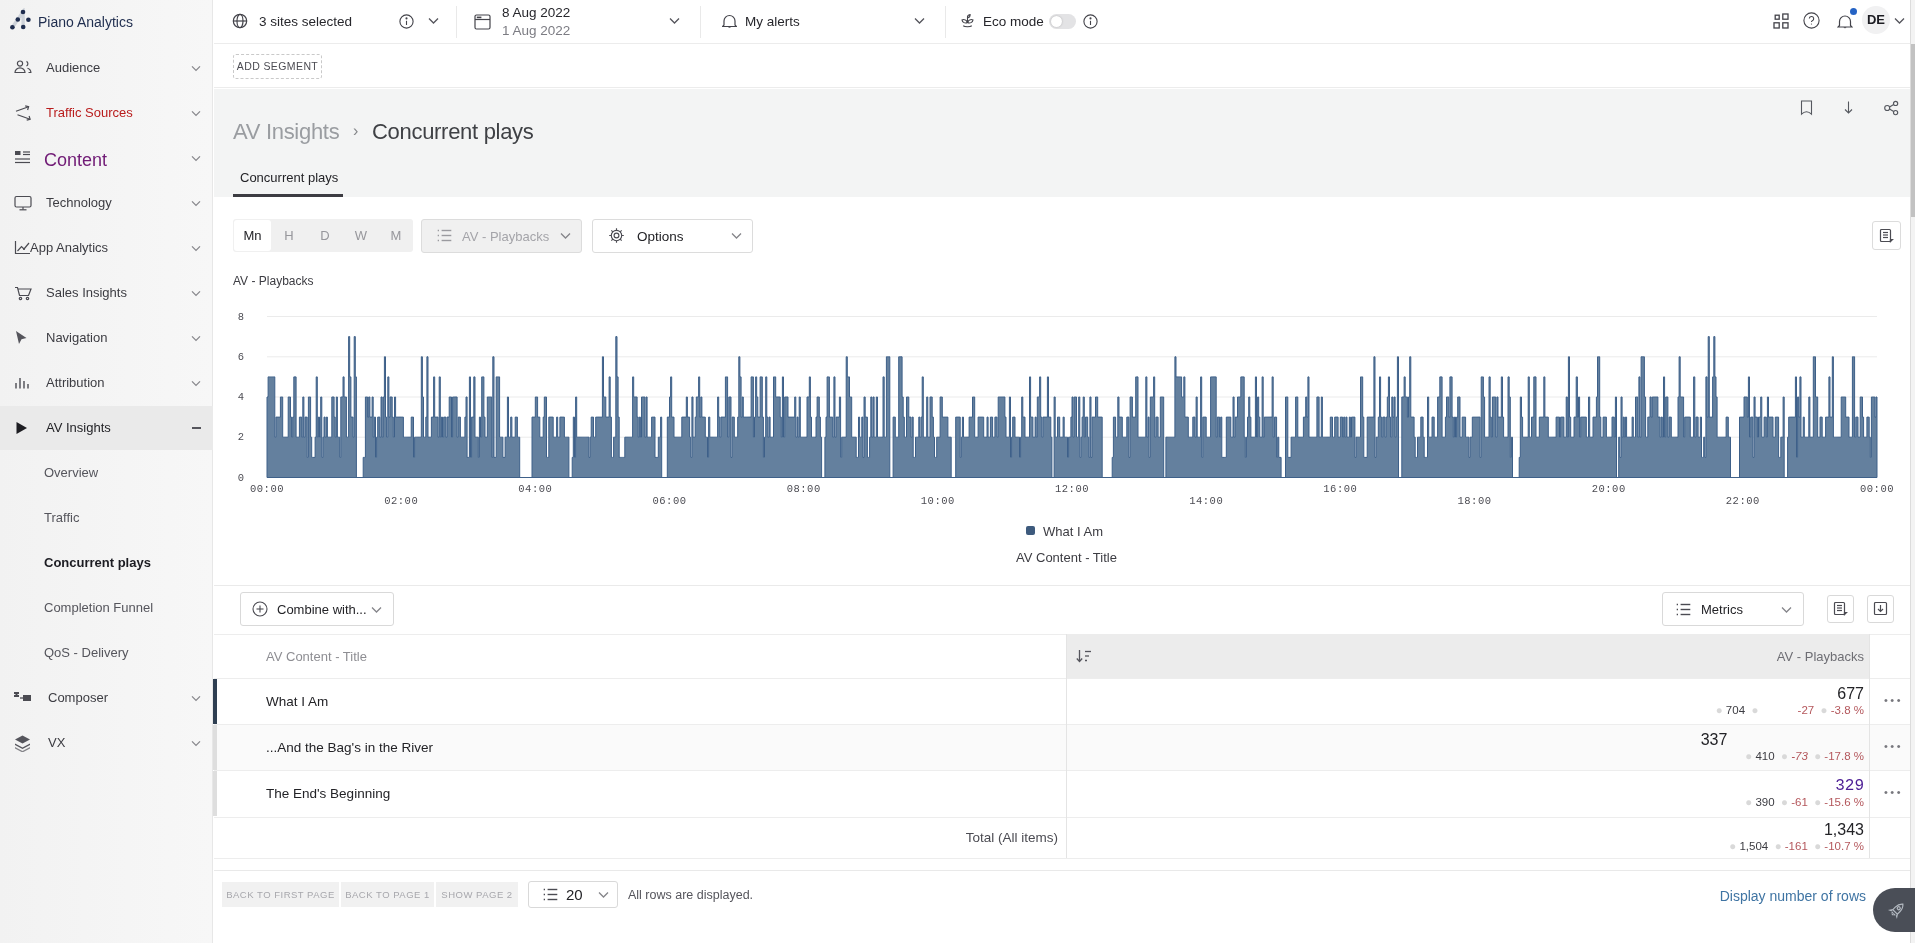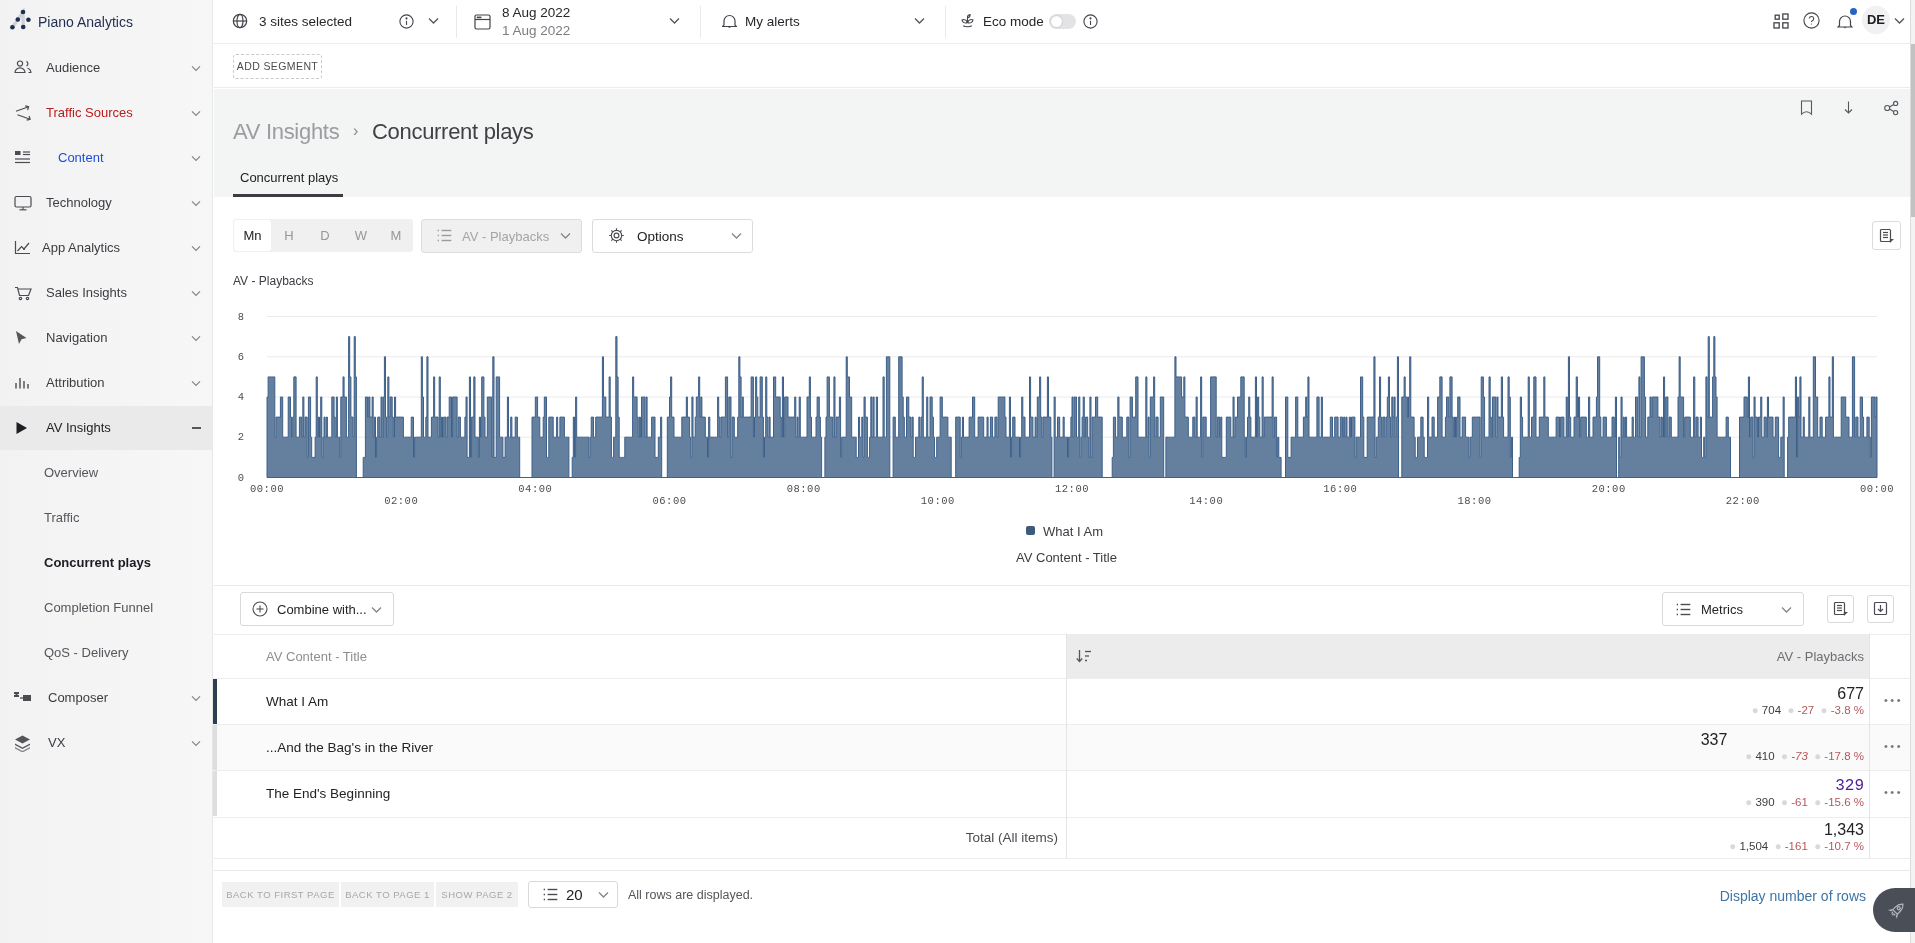--- a/index.html
+++ b/index.html
@@ -43,21 +43,21 @@
   </div>
 <div class="abs" style="left:14px;top:150px;">
     <svg width="17" height="14" viewBox="0 0 17 14" fill="none" stroke="#4b4b52" stroke-width="1.2">
       <rect x="1" y="1" width="5.5" height="4" fill="#4b4b52" stroke="none"></rect>
       <line x1="9" y1="2" x2="16" y2="2"></line>
       <line x1="9" y1="4.5" x2="16" y2="4.5"></line>
       <line x1="1" y1="9" x2="16" y2="9"></line>
       <line x1="1" y1="12.5" x2="16" y2="12.5"></line>
     </svg>
   </div>
-<div class="abs" style="left:58px;top:150px;font-size:13px;color:#1d4ed8;">Content</div>
+<div class="abs" style="left:44px;top:150px;font-size:18px;color:#701a75;">Content</div>
 <div class="abs" style="left:191px;top:155px;">
     <svg width="10" height="7" viewBox="0 0 10 7" fill="none" stroke="#85858a" stroke-width="1.2">
       <polyline points="1,1.3 5,5.3 9,1.3"></polyline>
     </svg>
   </div>
 <div class="abs" style="left:14px;top:195px;">
     <svg width="18" height="16" viewBox="0 0 18 16" fill="none" stroke="#4b4b52" stroke-width="1.2">
       <rect x="1" y="1.5" width="16" height="10.5" rx="1.5"></rect>
       <line x1="9" y1="12" x2="9" y2="14.5"></line>
       <line x1="5.5" y1="14.8" x2="12.5" y2="14.8"></line>
@@ -69,21 +69,21 @@
       <polyline points="1,1.3 5,5.3 9,1.3"></polyline>
     </svg>
   </div>
 <div class="abs" style="left:14px;top:240px;">
     <svg width="17" height="15" viewBox="0 0 17 15" fill="none" stroke="#4b4b52" stroke-width="1.2">
       <path d="M1.5 1 L1.5 13.5 L16 13.5"></path>
       <path d="M3.5 11 L7.5 6.5 L10 9 L15 3"></path>
       <circle cx="10" cy="9" r="1" fill="#4b4b52" stroke="none"></circle>
     </svg>
   </div>
-<div class="abs" style="left:42px;top:240px;font-size:13px;color:#3c3c42;">App Analytics</div>
+<div class="abs" style="left:30px;top:240px;font-size:13px;color:#3c3c42;">App Analytics</div>
 <div class="abs" style="left:191px;top:245px;">
     <svg width="10" height="7" viewBox="0 0 10 7" fill="none" stroke="#85858a" stroke-width="1.2">
       <polyline points="1,1.3 5,5.3 9,1.3"></polyline>
     </svg>
   </div>
 <div class="abs" style="left:14px;top:285px;">
     <svg width="18" height="16" viewBox="0 0 18 16" fill="none" stroke="#4b4b52" stroke-width="1.2">
       <path d="M1 2.5 L3.5 2.5 L5.5 10.5 L14.5 10.5 L17 4 L4 4"></path>
       <circle cx="6.5" cy="13.5" r="1.2"></circle>
       <circle cx="13.5" cy="13.5" r="1.2"></circle>
@@ -469,21 +469,21 @@
 
 <div class="abs" style="left:213px;top:679px;width:4px;height:45px;background:#2f3f52;"></div>
 <div class="abs" style="left:213px;top:725px;width:4px;height:45px;background:#dedede;"></div>
 <div class="abs" style="left:213px;top:771px;width:4px;height:45px;background:#dedede;"></div>
 <div class="abs" style="left:266px;top:694px;font-size:13.5px;color:#232327;">What I Am</div>
 <div class="abs" style="left:266px;top:740px;font-size:13.5px;color:#232327;">...And the Bag's in the River</div>
 <div class="abs" style="left:266px;top:786px;font-size:13.5px;color:#232327;">The End's Beginning</div>
 <div class="abs" style="left:800px;top:830px;width:258px;text-align:right;font-size:13.5px;color:#4b4b52;">Total (All items)</div>
 
 <div class="abs" style="left:1564px;top:685px;width:300px;text-align:right;font-size:16px;color:#232327;">677</div>
-<div class="abs" style="left:1564px;top:704px;width:300px;text-align:right;font-size:11.5px;color:#3c3c42;"><span style="color:#d9d9d9;">● </span>704&nbsp;&nbsp;<span style="color:#d9d9d9;">● </span><span style="color:#b4575c;">-27</span>&nbsp;&nbsp;<span style="color:#d9d9d9;">● </span><span style="color:#b4575c;">-3.8 %</span></div>
+<div class="abs" style="left:1564px;top:704px;width:300px;text-align:right;font-size:11.5px;color:#3c3c42;"><span style="color:#d9d9d9;">● </span>704&nbsp;&nbsp;<span style="color:#d9d9d9;">● </span><span style="color:#b4575c;margin-left:36px;">-27</span>&nbsp;&nbsp;<span style="color:#d9d9d9;">● </span><span style="color:#b4575c;">-3.8 %</span></div>
 <div class="abs" style="left:1564px;top:731px;width:300px;text-align:center;font-size:16px;color:#232327;">337</div>
 <div class="abs" style="left:1564px;top:750px;width:300px;text-align:right;font-size:11.5px;color:#3c3c42;"><span style="color:#d9d9d9;">● </span>410&nbsp;&nbsp;<span style="color:#d9d9d9;">● </span><span style="color:#b4575c;font-style:italic;">-73</span>&nbsp;&nbsp;<span style="color:#d9d9d9;">● </span><span style="color:#b4575c;">-17.8 %</span></div>
 <div class="abs" style="left:1564px;top:777px;width:300px;text-align:right;font-size:16px;color:#4c1d95;font-family:Liberation Mono, monospace;">329</div>
 <div class="abs" style="left:1564px;top:796px;width:300px;text-align:right;font-size:11.5px;color:#3c3c42;"><span style="color:#d9d9d9;">● </span>390&nbsp;&nbsp;<span style="color:#d9d9d9;">● </span><span style="color:#b4575c;">-61</span>&nbsp;&nbsp;<span style="color:#d9d9d9;">● </span><span style="color:#b4575c;">-15.6 %</span></div>
 <div class="abs" style="left:1564px;top:821px;width:300px;text-align:right;font-size:16px;color:#232327;">1,343</div>
 <div class="abs" style="left:1564px;top:840px;width:300px;text-align:right;font-size:11.5px;color:#3c3c42;"><span style="color:#d9d9d9;">● </span>1,504&nbsp;&nbsp;<span style="color:#d9d9d9;">● </span><span style="color:#b4575c;">-161</span>&nbsp;&nbsp;<span style="color:#d9d9d9;">● </span><span style="color:#b4575c;">-10.7 %</span></div>
 
 <div class="abs" style="left:1884px;top:694px;font-size:11px;letter-spacing:2.5px;color:#77777d;">•••</div>
 <div class="abs" style="left:1884px;top:740px;font-size:11px;letter-spacing:2.5px;color:#77777d;">•••</div>
 <div class="abs" style="left:1884px;top:786px;font-size:11px;letter-spacing:2.5px;color:#77777d;">•••</div>

